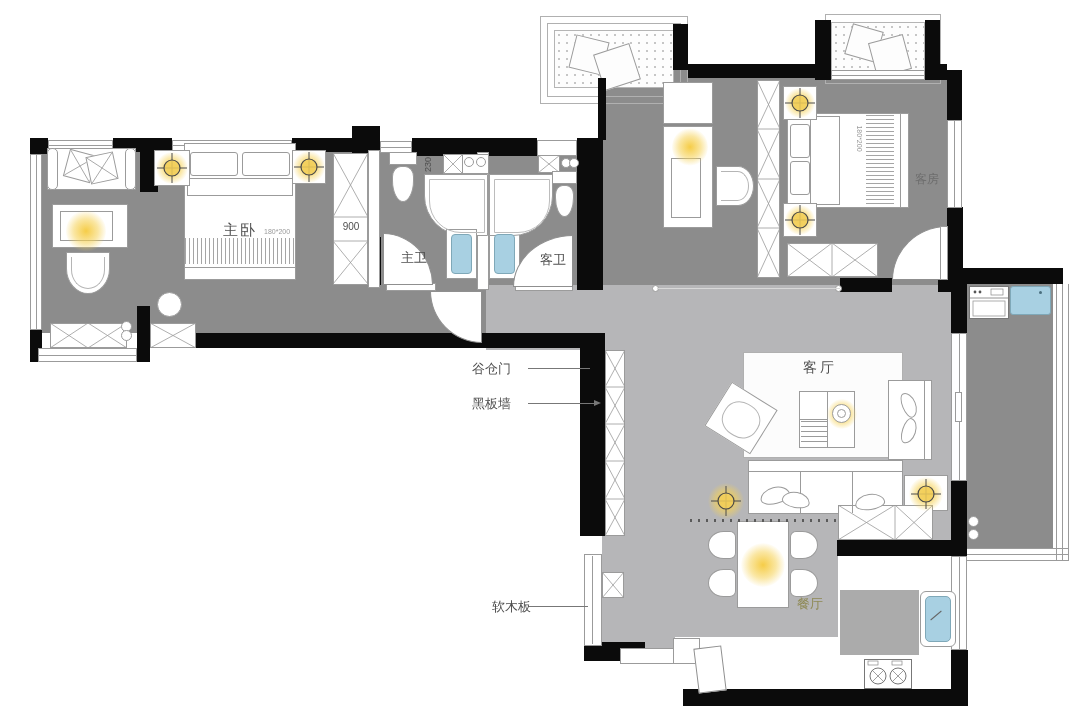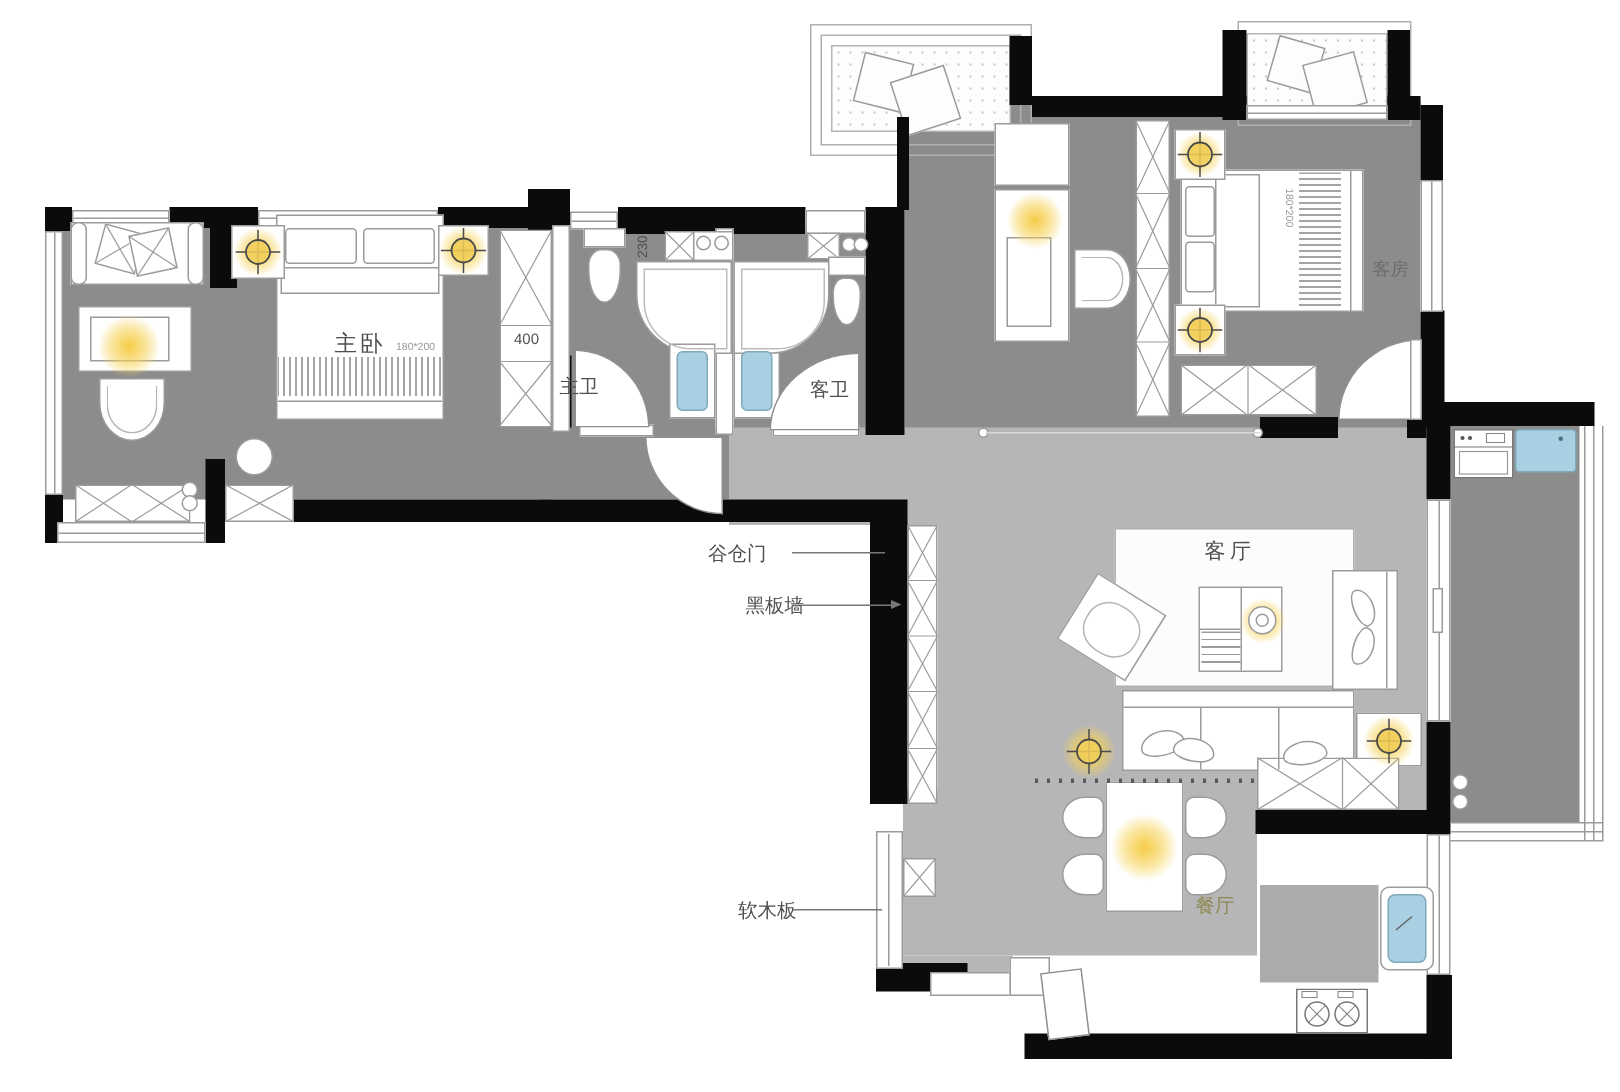--- a/index.html
+++ b/index.html
@@ -178,21 +178,21 @@
 
   <svg class="xsvg" style="left:333px;top:153px;" width="35" height="132">
     <rect x="0.5" y="0.5" width="34" height="131" fill="#fff" stroke="#9b9b9b"></rect>
     <line x1="0" y1="0" x2="35" y2="64" stroke="#9b9b9b" stroke-width="0.8"></line>
       <line x1="35" y1="0" x2="0" y2="64" stroke="#9b9b9b" stroke-width="0.8"></line>
     <line x1="0" y1="64" x2="35" y2="64" stroke="#9b9b9b" stroke-width="0.8"></line>
       <line x1="0" y1="88" x2="35" y2="88" stroke="#9b9b9b" stroke-width="0.8"></line>
     <line x1="0" y1="88" x2="35" y2="131" stroke="#9b9b9b" stroke-width="0.8"></line>
       <line x1="35" y1="88" x2="0" y2="131" stroke="#9b9b9b" stroke-width="0.8"></line>
   </svg>
-  <div class="txt" style="left:336px;top:222px;width:30px;text-align:center;font-size:10px;">400</div>
+  <div class="txt" style="left:336px;top:222px;width:30px;text-align:center;font-size:10px;">900</div>
 
   <svg class="xsvg" style="left:50px;top:323px;" width="77" height="25">
     <rect x="0.5" y="0.5" width="76" height="24" fill="#fff" stroke="#9b9b9b"></rect>
     <line x1="0" y1="0" x2="38" y2="25" stroke="#9b9b9b" stroke-width="0.8"></line>
       <line x1="38" y1="0" x2="0" y2="25" stroke="#9b9b9b" stroke-width="0.8"></line>
     <line x1="38" y1="0" x2="77" y2="25" stroke="#9b9b9b" stroke-width="0.8"></line>
       <line x1="77" y1="0" x2="38" y2="25" stroke="#9b9b9b" stroke-width="0.8"></line>
   </svg>
   <div class="fw circ" style="left:121px;top:321px;width:11px;height:11px;z-index:8;"></div>
   <div class="fw circ" style="left:121px;top:330px;width:11px;height:11px;z-index:8;"></div>
@@ -211,21 +211,21 @@
       <line x1="20" y1="0" x2="0" y2="20" stroke="#9b9b9b" stroke-width="0.8"></line>
   </svg>
   <div class="fw" style="left:462px;top:154px;width:27px;height:20px;"></div>
   <div class="fw circ" style="left:464px;top:157px;width:10px;height:10px;"></div>
   <div class="fw circ" style="left:476px;top:157px;width:10px;height:10px;"></div>
   <div class="fw" style="left:424px;top:174px;width:64px;height:62px;border-radius:0 0 0 40px;"></div>
   <div class="abs" style="left:429px;top:179px;width:54px;height:52px;border:1px solid #bcbcbc;border-radius:0 0 0 32px;z-index:7;"></div>
   <div class="fw" style="left:446px;top:229px;width:31px;height:50px;"></div>
   <div class="blue" style="left:451px;top:234px;width:21px;height:40px;"></div>
   <div class="door" style="left:383px;top:233px;width:50px;height:52px;border-radius:0 100% 0 0;"></div>
-  <div class="txt" style="left:373px;top:251px;font-size:13px;">主卫</div>
+  <div class="txt" style="left:401px;top:251px;font-size:13px;">主卫</div>
 
   <div class="fw" style="left:489px;top:229px;width:31px;height:50px;"></div>
   <div class="blue" style="left:494px;top:234px;width:21px;height:40px;"></div>
   <div class="fw" style="left:489px;top:174px;width:64px;height:62px;border-radius:0 0 40px 0;"></div>
   <div class="abs" style="left:494px;top:179px;width:54px;height:52px;border:1px solid #bcbcbc;border-radius:0 0 32px 0;z-index:7;"></div>
   <svg class="xsvg" style="left:538px;top:155px;" width="22" height="18">
     <rect x="0.5" y="0.5" width="21" height="17" fill="#fff" stroke="#9b9b9b"></rect>
     <line x1="0" y1="0" x2="22" y2="18" stroke="#9b9b9b" stroke-width="0.8"></line>
       <line x1="22" y1="0" x2="0" y2="18" stroke="#9b9b9b" stroke-width="0.8"></line>
   </svg>
@@ -405,19 +405,19 @@
     <rect x="22" y="3" width="12" height="6" fill="none" stroke="#888" stroke-width="0.7"></rect>
     <rect x="4" y="15" width="32" height="15" fill="none" stroke="#999" stroke-width="0.8"></rect>
   </svg>
   <div class="blue" style="left:1010px;top:286px;width:41px;height:29px;border-radius:3px;"></div>
   <div class="abs" style="left:1039px;top:291px;width:3px;height:3px;background:#4a6e7e;border-radius:50%;z-index:8;"></div>
   <div class="fw circ" style="left:968px;top:516px;width:11px;height:11px;"></div>
   <div class="fw circ" style="left:968px;top:529px;width:11px;height:11px;"></div>
 
   <div class="txt" style="left:472px;top:362px;">谷仓门</div>
   <div class="ln" style="left:528px;top:368px;width:62px;height:1px;background:#777;"></div>
-  <div class="txt" style="left:472px;top:397px;margin-left:25px;">黑板墙</div>
+  <div class="txt" style="left:472px;top:397px;">黑板墙</div>
   <div class="ln" style="left:528px;top:403px;width:66px;height:1px;background:#777;"></div>
   <div class="abs" style="left:594px;top:400px;width:0;height:0;border-left:7px solid #777;border-top:3.5px solid transparent;border-bottom:3.5px solid transparent;z-index:9;"></div>
   <div class="txt" style="left:492px;top:600px;">软木板</div>
   <div class="ln" style="left:528px;top:606px;width:60px;height:1px;background:#777;"></div>
 
 </div>
 
 </body></html>

